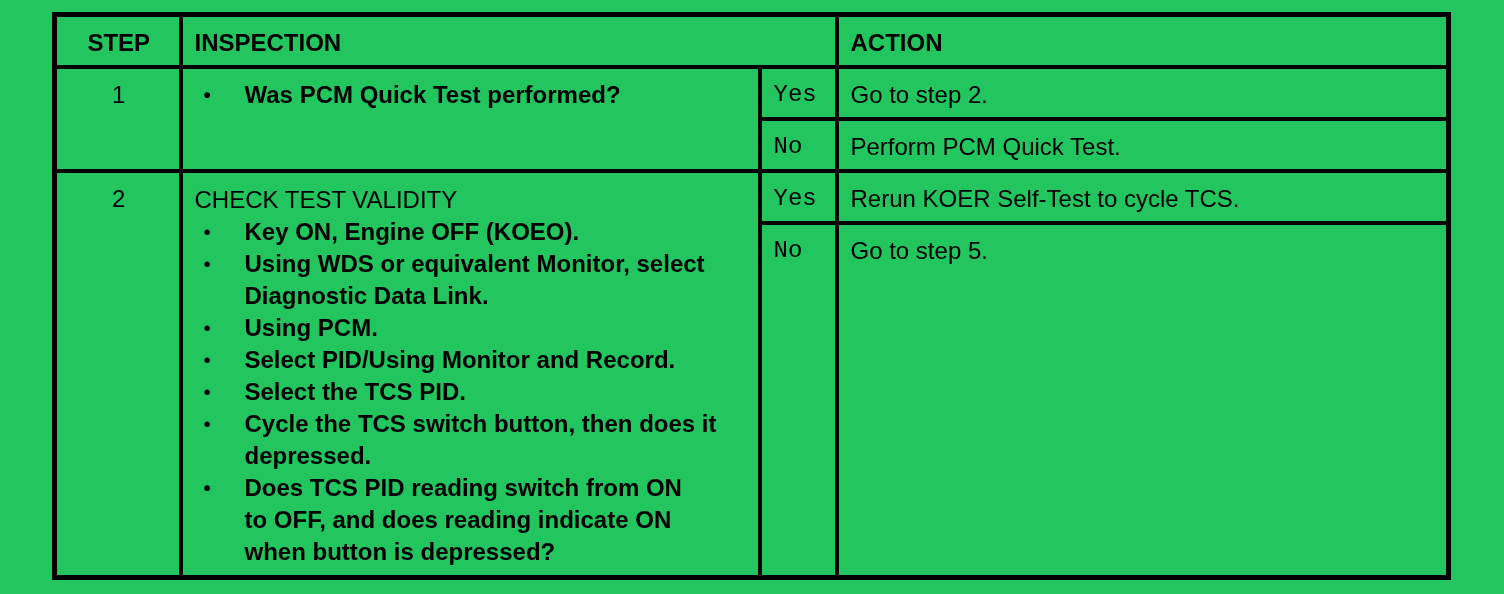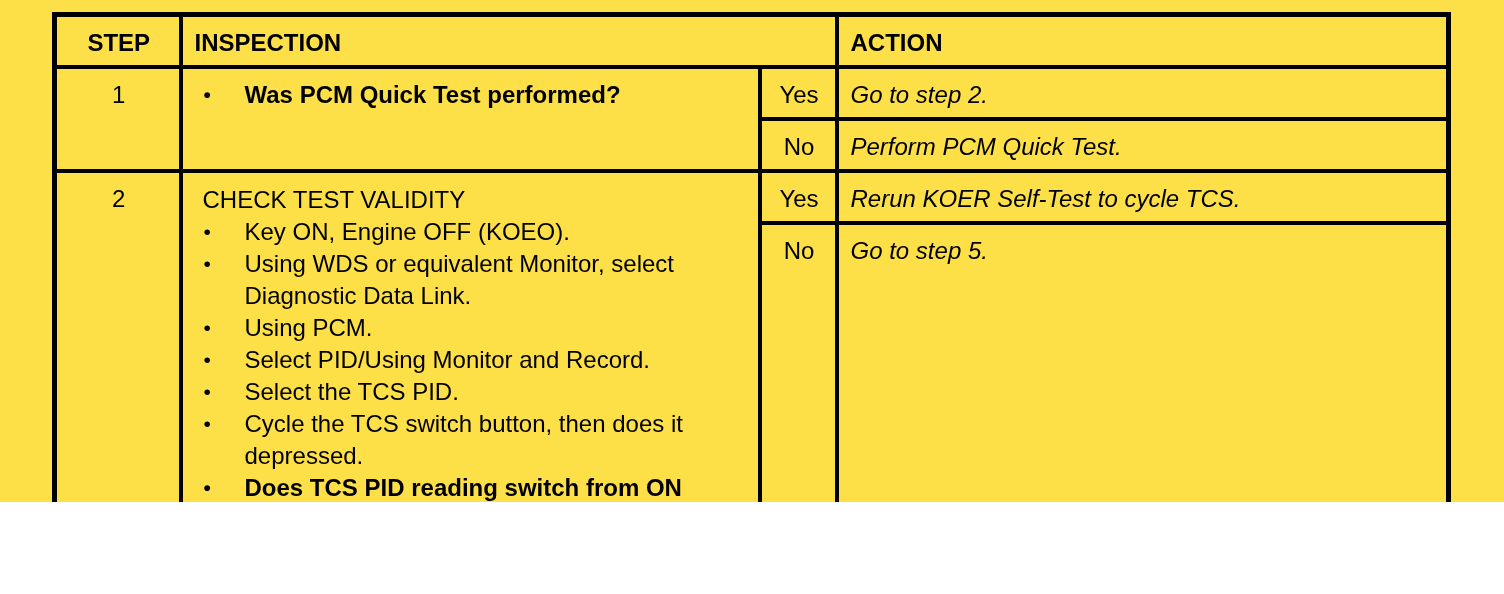--- a/index.html
+++ b/index.html
@@ -8,22 +8,22 @@
     background: #ffffff;
     width: 1504px;
     height: 594px;
     font-family: "Liberation Sans", sans-serif;
     color: #000000;
     -webkit-font-smoothing: antialiased;
   }
   .page {
     position: relative;
     width: 1504px;
-    height: 502px;
-    background: #fde047;
+    height: 594px;
+    background: #22c55e;
     overflow: hidden;
   }
   table.pinpoint {
     position: absolute;
     left: 52px;
     top: 12px;
     width: 1394px;
     border-collapse: collapse;
     table-layout: fixed;
     border: 5px solid #000000;
@@ -49,37 +49,38 @@
     padding-top: 9px;
   }
   td.c-step {
     text-align: center;
     padding-left: 2px;
     padding-right: 2px;
   }
   td.step-num { padding-top: 12px; }
   td.insp { padding: 9px 10px 6px 8px; }
   td.yn {
-    text-align: center;
     padding: 11px 2px 6px 2px;
+    font-family: Liberation Mono, monospace;
   }
-  td.act { padding-top: 11px; font-style: italic; }
+  td.act { padding-top: 11px; }
 
-  .insp-title { line-height: 33px; margin-left: 8px; }
+  .insp-title { line-height: 33px; }
   .bullet { display: flex; }
   .marker {
     width: 50px;
     flex: 0 0 50px;
     padding-left: 9px;
     box-sizing: border-box;
     font-size: 21px;
   }
   .btext {
     flex: 1 1 auto;
     white-space: pre-line;
+    font-weight: bold;
   }
   .b { font-weight: bold; }
 </style>
 </head>
 <body>
 
 <div class="page">
   <table class="pinpoint">
     <colgroup>
       <col style="width:126px">

